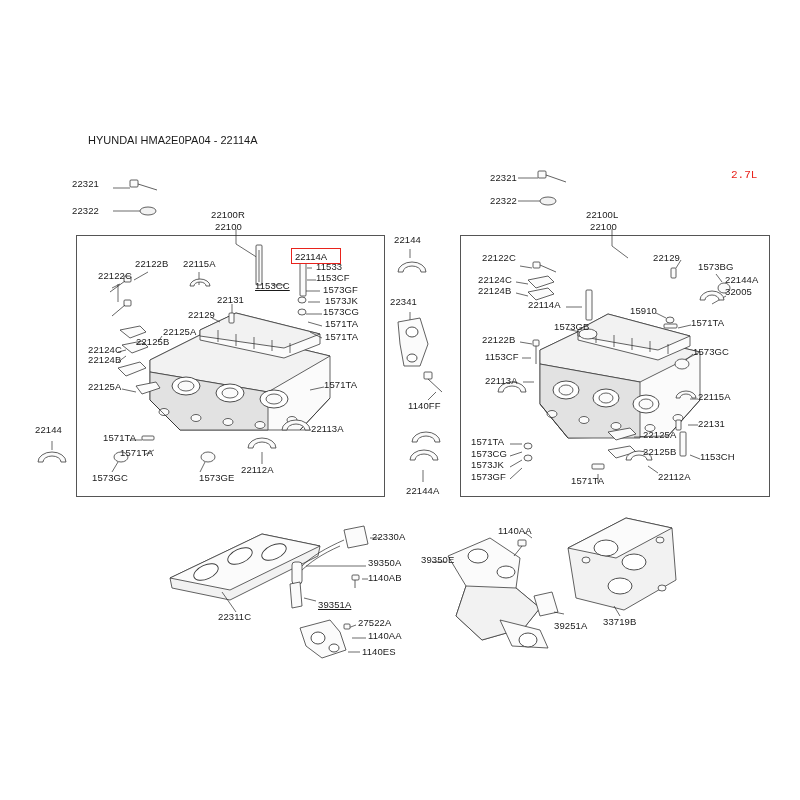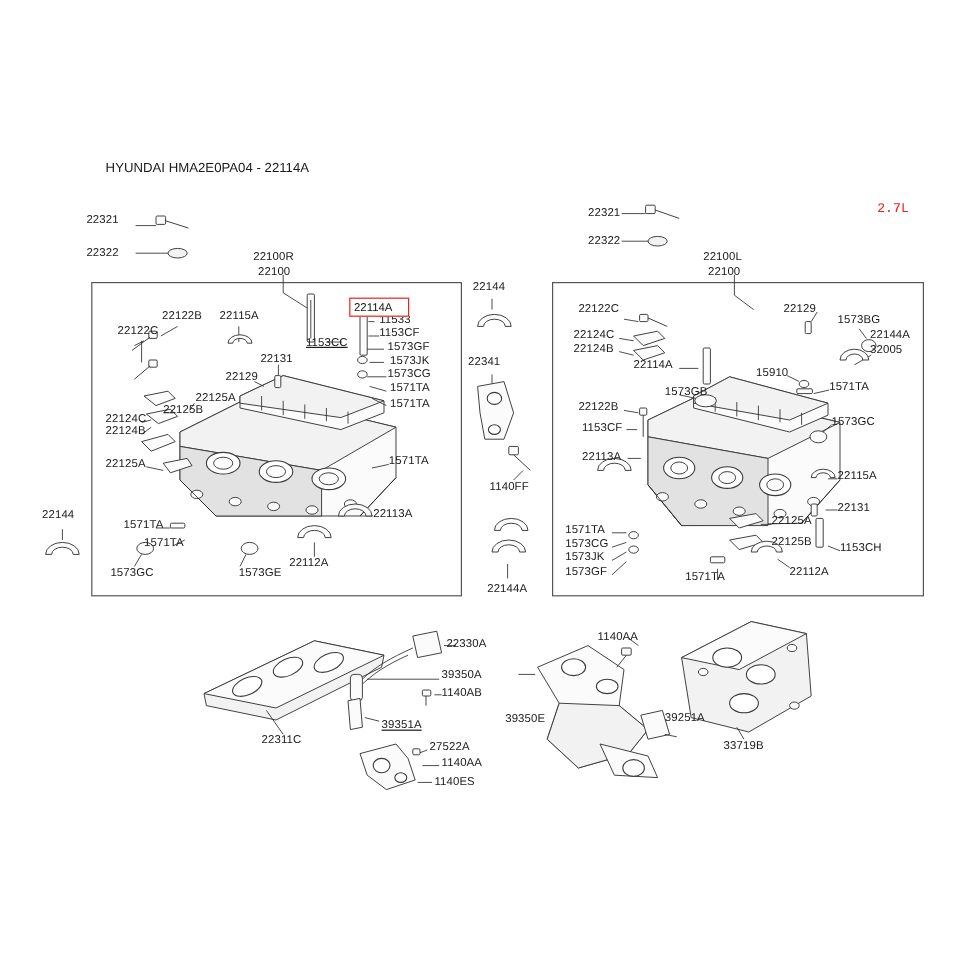--- a/index.html
+++ b/index.html
@@ -437,28 +437,28 @@
   <div class="lbl" style="left:471px; top:448px;">1573CG</div>
   <div class="lbl" style="left:471px; top:459px;">1573JK</div>
   <div class="lbl" style="left:471px; top:471px;">1573GF</div>
   <div class="lbl" style="left:643px; top:446px;">22125B</div>
   <div class="lbl" style="left:700px; top:451px;">1153CH</div>
   <div class="lbl" style="left:571px; top:475px;">1571TA</div>
   <div class="lbl" style="left:658px; top:471px;">22112A</div>
 
   <div class="lbl" style="left:372px; top:531px;">22330A</div>
   <div class="lbl" style="left:368px; top:557px;">39350A</div>
-  <div class="lbl" style="left:421px; top:554px;margin-top:40px;">39350E</div>
+  <div class="lbl" style="left:421px; top:554px;">39350E</div>
   <div class="lbl" style="left:368px; top:572px;">1140AB</div>
   <div class="lbl" style="left:498px; top:525px;">1140AA</div>
   <div class="lbl" style="left:318px; top:599px;text-decoration:underline;">39351A</div>
   <div class="lbl" style="left:218px; top:611px;">22311C</div>
   <div class="lbl" style="left:358px; top:617px;">27522A</div>
   <div class="lbl" style="left:368px; top:630px;">1140AA</div>
   <div class="lbl" style="left:362px; top:646px;">1140ES</div>
-  <div class="lbl" style="left:554px; top:593px;">39251A</div>
+  <div class="lbl" style="left:554px; top:620px;">39251A</div>
   <div class="lbl" style="left:603px; top:616px;">33719B</div>
 
   <div class="highlight-box" style="left:291px; top:248px; width:50px; height:16px;">
     <span class="txt">22114A</span>
   </div>
 
 </div>
 
 </body></html>

